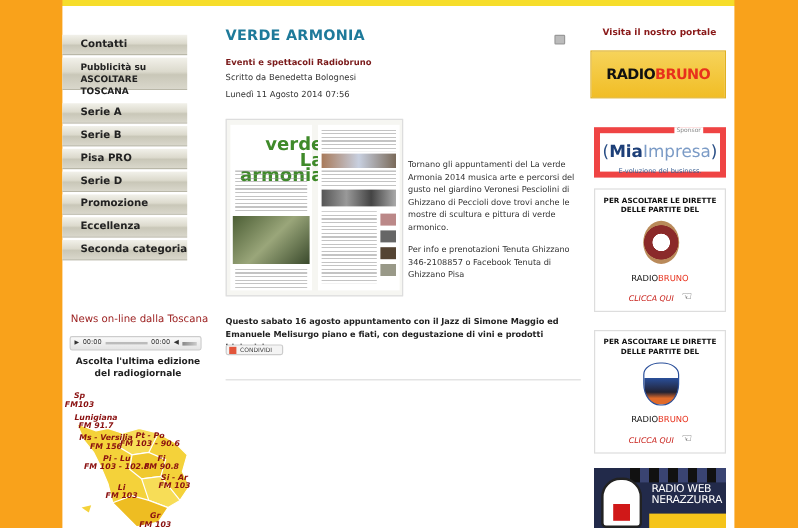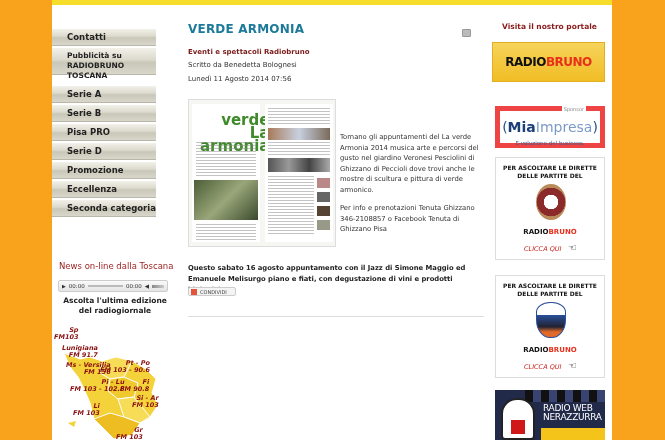--- a/index.html
+++ b/index.html
@@ -17,21 +17,21 @@
   .nav-item.tall { height: 27px; line-height: 10px; padding-top: 3px; font-size: 7.5px; }
   .nav-gap { height: 9px; }
   .news-title { position: absolute; left: 7px; top: 256px; font-size: 8.5px; color: #9a1c1c; white-space: nowrap; }
   .player { position: absolute; left: 6px; top: 275px; width: 110px; height: 12px; border: 1px solid #ccc;
     background: linear-gradient(#fafafa,#e4e4e4); border-radius: 2px; font-size: 5.5px; color: #333; display: flex; align-items: center; padding: 0 3px; gap: 3px; }
   .player .play { font-size: 5px; }
   .player .track { flex: 1; height: 2px; background: #bbb; }
   .player .vol { width: 12px; height: 3px; background: linear-gradient(90deg,#888,#ccc); }
   .listen { position: absolute; left: 4px; top: 291px; width: 118px; text-align: center; font-size: 7.5px; font-weight: bold; color: #222; line-height: 10px; }
   .map { position: absolute; left: 2px; top: 318px; width: 118px; height: 117px; }
-  .map-label { position: absolute; font-size: 6.5px; font-weight: bold; font-style: italic; color: #8a1010; line-height: 7px; text-align: right; white-space: nowrap; }
+  .map-label { position: absolute; font-size: 6.5px; font-weight: bold; font-style: italic; color: #8a1010; line-height: 7px; text-align: center; white-space: nowrap; }
 
   
   .main { position: absolute; left: 136px; top: 0; width: 295px; }
   .title { position: absolute; left: 0; top: 17px; font-size: 12px; font-weight: bold; color: #1e7a9a; letter-spacing: 0.2px; white-space: nowrap; }
   .print { position: absolute; left: 274px; top: 24px; width: 9px; height: 8px; background: #bbb; border: 1px solid #999; border-radius: 1px; cursor: pointer; }
   .category { position: absolute; left: 0; top: 43px; font-size: 7px; font-weight: bold; color: #7a1a1a; white-space: nowrap; }
   .meta { position: absolute; left: 0; font-size: 7px; color: #333; white-space: nowrap; }
   .poster { position: absolute; left: 0; top: 94px; width: 148px; height: 148px; background: #f6f6f2; border: 1px solid #ddd; }
   .poster .half { position: absolute; top: 4px; width: 68px; height: 138px; background: #ffffff; }
   .poster .green-title { position: absolute; left: 8px; top: 10px; font-family: "DejaVu Sans", sans-serif; color: #3f8a2a; font-size: 15px; line-height: 13px; font-weight: bold; text-align: right; }
@@ -53,40 +53,40 @@
   .rb-logo .r2 { color: #e8311c; }
   .sponsor { position: absolute; left: 3px; top: 101px; width: 110px; height: 42px; border: 5px solid #ef4444; cursor: pointer; }
   .sponsor .lbl { position: absolute; right: 14px; top: -5px; background: #fff; padding: 0 2px; font-size: 5px; color: #888; }
   .sponsor .brand { position: absolute; left: 0; top: 8px; width: 100%; text-align: center; font-size: 14px; color: #2a4f86; }
   .sponsor .brand b { color: #1d3f78; }
   .sponsor .brand span { color: #7b9bc6; }
   .sponsor .tag { position: absolute; left: 0; top: 29px; width: 100%; text-align: center; font-size: 5.5px; color: #3a5d8f; }
   .team-box { position: absolute; left: 3px; width: 110px; height: 103px; border: 1px solid #ddd; cursor: pointer; }
   .team-box .hdr { position: absolute; left: 0; top: 6px; width: 100%; text-align: center; font-size: 6px; font-weight: bold; color: #111; line-height: 8px; }
   .team-box .badge { position: absolute; left: 40px; top: 26px; width: 30px; height: 36px; border-radius: 50%; }
-  .team-box .rb { position: absolute; left: 0; top: 70px; width: 100%; text-align: center; font-size: 7px; font-weight: bold; }
+  .team-box .rb { position: absolute; left: 0; top: 70px; width: 100%; text-align: center; font-size: 7px; font-weight: normal; }
   .team-box .rb .a { color: #111; } .team-box .rb .b { color: #e8311c; }
   .team-box .cta { position: absolute; left: 28px; top: 87px; font-size: 6.5px; font-style: italic; color: #c8201a; }
   .team-box .hand { position: absolute; left: 72px; top: 84px; font-size: 10px; color: #333; }
   .web-radio { position: absolute; left: 3px; top: 385px; width: 110px; height: 50px; background: #222a4a; cursor: pointer; overflow: hidden; }
   .web-radio .checker { position: absolute; right: 0; top: 0; width: 80px; height: 12px; background: repeating-linear-gradient(90deg,#111 0 8px,#3a4472 8px 16px); }
   .web-radio .shield { position: absolute; left: 6px; top: 8px; width: 34px; height: 42px; background: #fff; border-radius: 16px 16px 4px 4px; border: 2px solid #222; }
   .web-radio .shield .cross { position: absolute; left: 8px; top: 20px; width: 14px; height: 14px; background: #d01818; }
   .web-radio .txt { position: absolute; left: 48px; top: 14px; font-size: 9px; color: #fff; line-height: 9px; letter-spacing: -0.3px; }
   .web-radio .yel { position: absolute; left: 46px; top: 38px; width: 64px; height: 12px; background: #f5c41a; }
 </style>
 </head>
 <body>
 
 <div class="topbar"></div>
 <div class="page">
 
   <nav class="nav">
     <a class="nav-item">Contatti</a>
-    <a class="nav-item tall">Pubblicità su RADIOBRUNO TOSCANA</a>
+    <a class="nav-item tall">Pubblicità su ASCOLTARE TOSCANA</a>
     <div class="nav-gap"></div>
     <a class="nav-item">Serie A</a>
     <a class="nav-item">Serie B</a>
     <a class="nav-item">Pisa PRO</a>
     <a class="nav-item">Serie D</a>
     <a class="nav-item">Promozione</a>
     <a class="nav-item">Eccellenza</a>
     <a class="nav-item">Seconda categoria</a>
   </nav>
 
@@ -110,21 +110,21 @@
       <path d="M40,96 L50,106 L60,116 L78,112 L86,100 L70,94 L56,90 Z" fill="#eebd22" stroke="#fff" stroke-width="1"></path>
       <path d="M14,100 L22,98 L20,104 Z" fill="#f4d23a"></path>
     </svg>
     <div class="map-label" style="left:0px;top:4px;"><span>Sp</span><br><span>FM103</span></div>
     <div class="map-label" style="left:8px;top:22px;"><span>Lunigiana</span><br><span>FM 91.7</span></div>
     <div class="map-label" style="left:12px;top:39px;"><span>Ms - Versilia</span><br><span>FM 156</span></div>
     <div class="map-label" style="left:46px;top:37px;"><span>Pt - Po</span><br><span>FM 103 - 90.6</span></div>
     <div class="map-label" style="left:16px;top:56px;"><span>Pi - Lu</span><br><span>FM 103 - 102.8</span></div>
     <div class="map-label" style="left:66px;top:56px;"><span>Fi</span><br><span>FM 90.8</span></div>
     <div class="map-label" style="left:78px;top:72px;"><span>Si - Ar</span><br><span>FM 103</span></div>
-    <div class="map-label" style="left:19px;top:80px;"><span>Li</span><br><span>FM 103</span></div>
+    <div class="map-label" style="left:34px;top:80px;"><span>Li</span><br><span>FM 103</span></div>
     <div class="map-label" style="left:62px;top:104px;"><span>Gr</span><br><span>FM 103</span></div>
   </div>
 
   <main class="main">
     <h1 class="title">VERDE ARMONIA</h1>
     <div class="print"></div>
     <div class="category">Eventi e spettacoli Radiobruno</div>
     <div class="meta" style="top:56px;">Scritto da Benedetta Bolognesi</div>
     <div class="meta" style="top:70px;">Lunedì 11 Agosto 2014 07:56</div>
 

